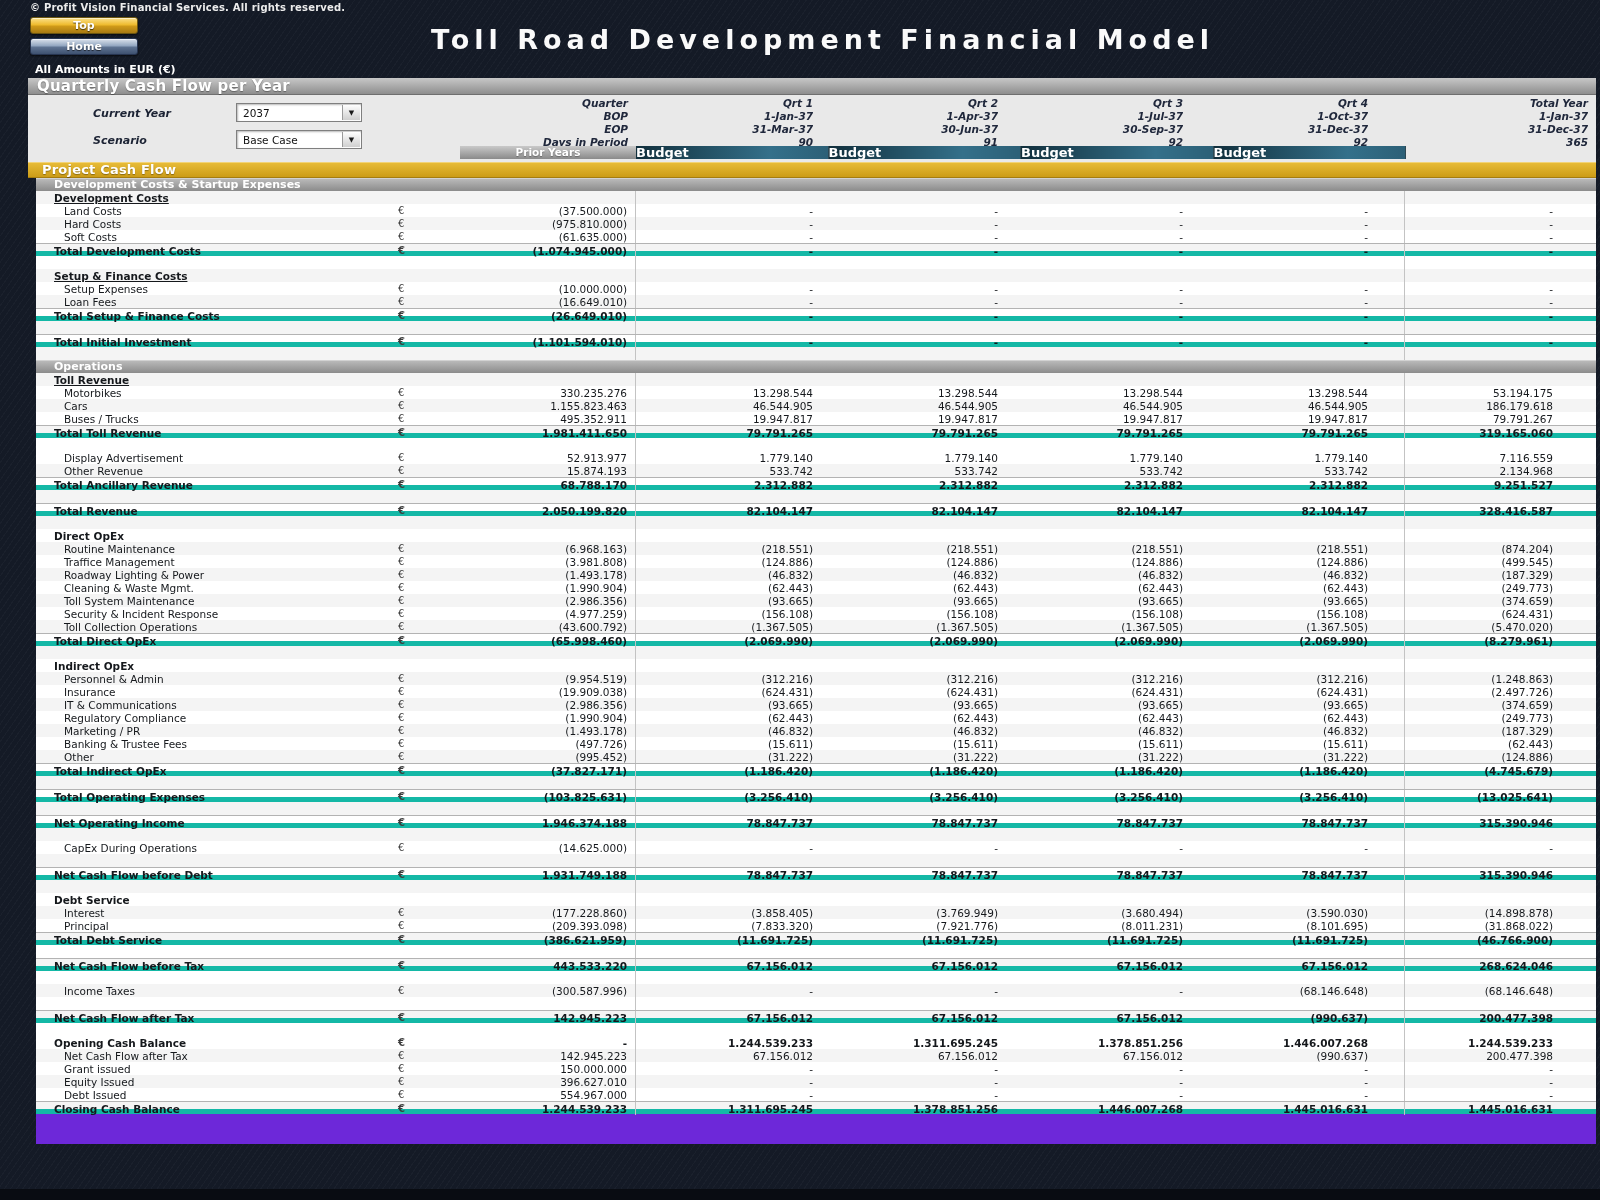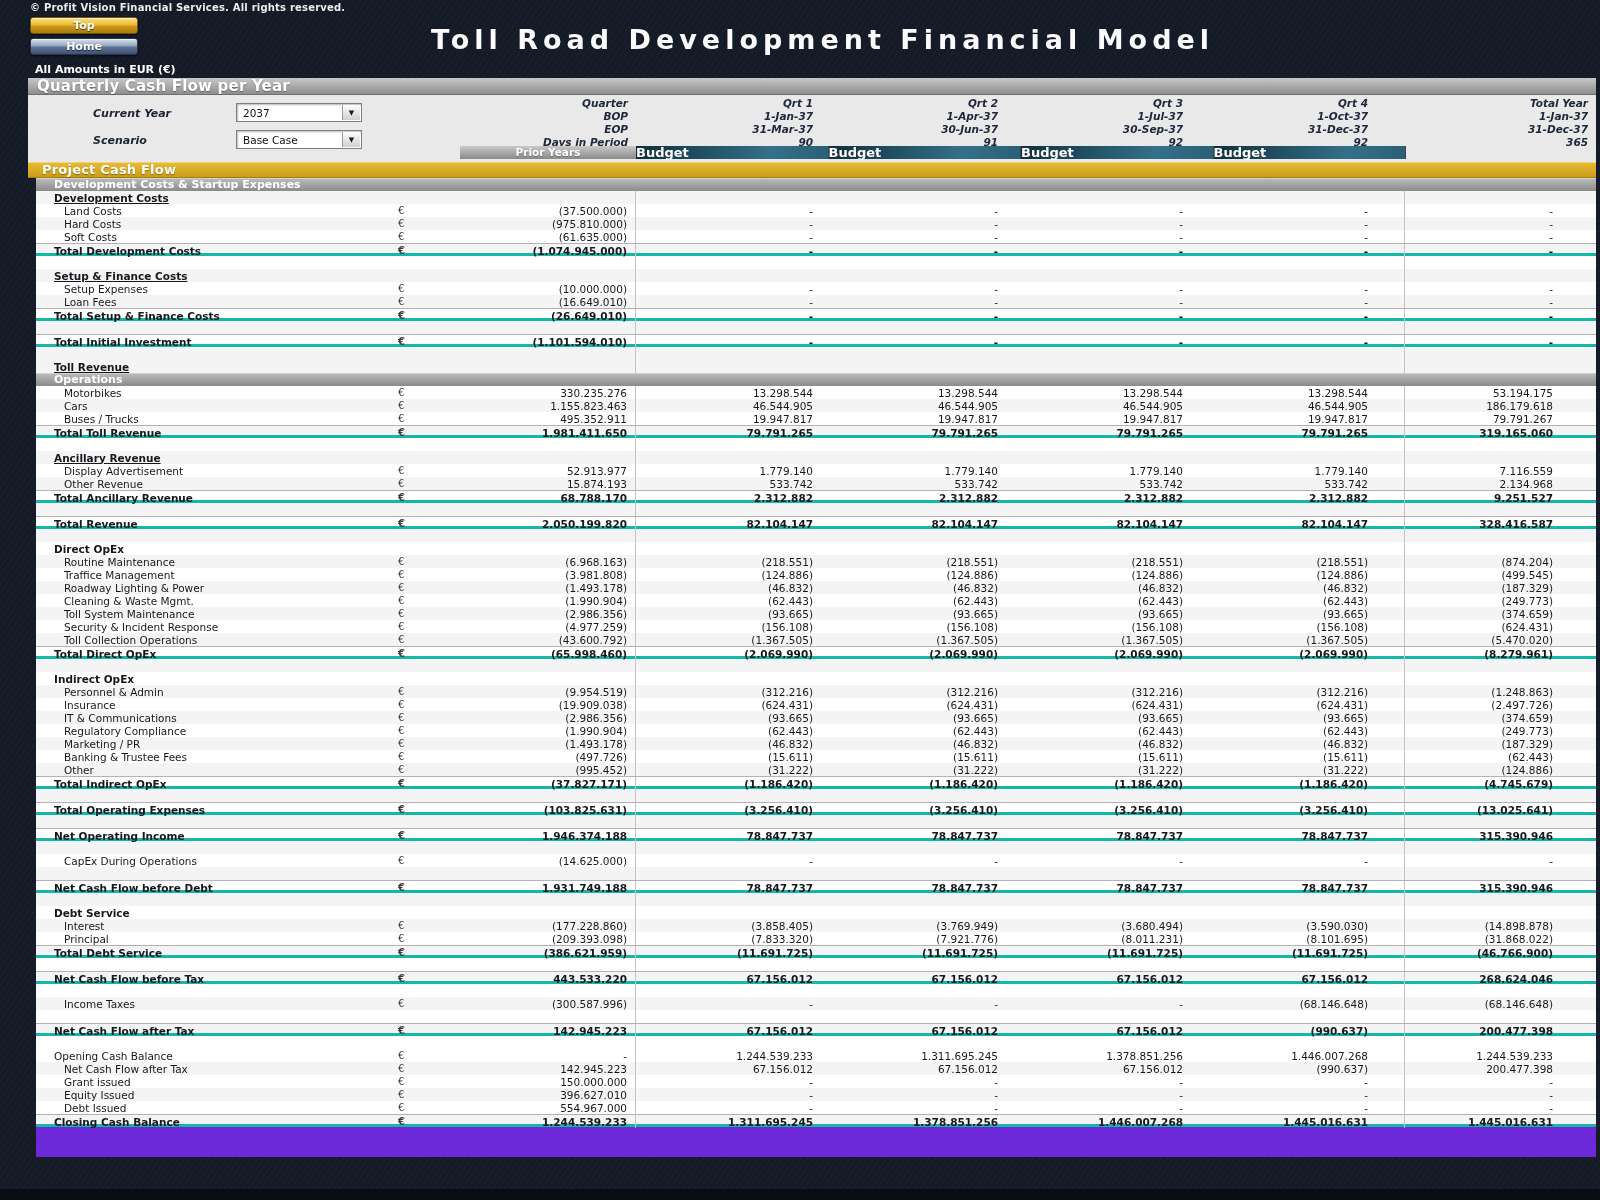--- a/index.html
+++ b/index.html
@@ -87,22 +87,22 @@
   .row.alt { background:#f4f4f4; }
   .row .c { height:13px; display:flex; align-items:center; justify-content:flex-end; padding-right:8px; white-space:nowrap; }
   .row .c.lbl { justify-content:flex-start; padding-right:0; padding-left:28px; }
   .row .c.eur { justify-content:flex-start; padding:0; font-size:10px; color:#3c3c3c; }
   .row .c.prior { border-right:1px solid #c3c3c3; }
   .row .c.gap { border-right:1px solid #c3c3c3; }
   .row .c.tot { padding-right:43px; }
   .row.heading, .row.heading_u { font-weight:700; }
   .row.heading .c.lbl, .row.heading_u .c.lbl, .row.total .c.lbl, .row.strong .c.lbl { padding-left:18px; }
   .row.heading_u .c.lbl span { text-decoration:underline; }
-  .row.total { font-weight:700; border-top:1px solid #b3b3b3; border-bottom:3px solid #14b8a6; }
-  .row.strong { font-weight:400;text-align:center; }
+  .row.total { font-weight:700; border-top:1px solid #b3b3b3; border-bottom:5px solid #14b8a6; }
+  .row.strong { font-weight:700;text-align:center; }
   .row.band {
     display:block; background:linear-gradient(#b9b9b9,#8b8b8b); border-top:1px solid #d2d2d2;
     color:#fff; font-weight:700; font-size:11px; line-height:12px; padding-left:18px;
   }
   .footer-strip { position:absolute; left:0; bottom:0; width:1600px; height:11px; background:#090c12; }
 </style>
 </head>
 <body>
 
 <div class="copyright">© Profit Vision Financial Services. All rights reserved.</div>
@@ -328,34 +328,34 @@
         <div class="c lbl"></div>
         <div class="c eur"></div>
         <div class="c prior"></div>
         <div class="c q1"></div>
         <div class="c q2"></div>
         <div class="c q3"></div>
         <div class="c q4"></div>
         <div class="c gap"></div>
         <div class="c tot"></div>
       </div>
+      <div class="row band"><span>Operations</span></div>
       <div class="row grid-cols heading_u alt">
         <div class="c lbl">
           <span>Toll Revenue</span>
         </div>
         <div class="c eur"></div>
         <div class="c prior"></div>
         <div class="c q1"></div>
         <div class="c q2"></div>
         <div class="c q3"></div>
         <div class="c q4"></div>
         <div class="c gap"></div>
         <div class="c tot"></div>
       </div>
-      <div class="row band"><span>Operations</span></div>
       <div class="row grid-cols item">
         <div class="c lbl">Motorbikes</div>
         <div class="c eur">€</div>
         <div class="c prior">330.235.276</div>
         <div class="c q1">13.298.544</div>
         <div class="c q2">13.298.544</div>
         <div class="c q3">13.298.544</div>
         <div class="c q4">13.298.544</div>
         <div class="c gap"></div>
         <div class="c tot">53.194.175</div>
@@ -397,33 +397,20 @@
         <div class="c lbl"></div>
         <div class="c eur"></div>
         <div class="c prior"></div>
         <div class="c q1"></div>
         <div class="c q2"></div>
         <div class="c q3"></div>
         <div class="c q4"></div>
         <div class="c gap"></div>
         <div class="c tot"></div>
       </div>
-      <div class="row grid-cols heading_u alt">
-        <div class="c lbl">
-          <span>Ancillary Revenue</span>
-        </div>
-        <div class="c eur"></div>
-        <div class="c prior"></div>
-        <div class="c q1"></div>
-        <div class="c q2"></div>
-        <div class="c q3"></div>
-        <div class="c q4"></div>
-        <div class="c gap"></div>
-        <div class="c tot"></div>
-      </div>
       <div class="row grid-cols item">
         <div class="c lbl">Display Advertisement</div>
         <div class="c eur">€</div>
         <div class="c prior">52.913.977</div>
         <div class="c q1">1.779.140</div>
         <div class="c q2">1.779.140</div>
         <div class="c q3">1.779.140</div>
         <div class="c q4">1.779.140</div>
         <div class="c gap"></div>
         <div class="c tot">7.116.559</div>

